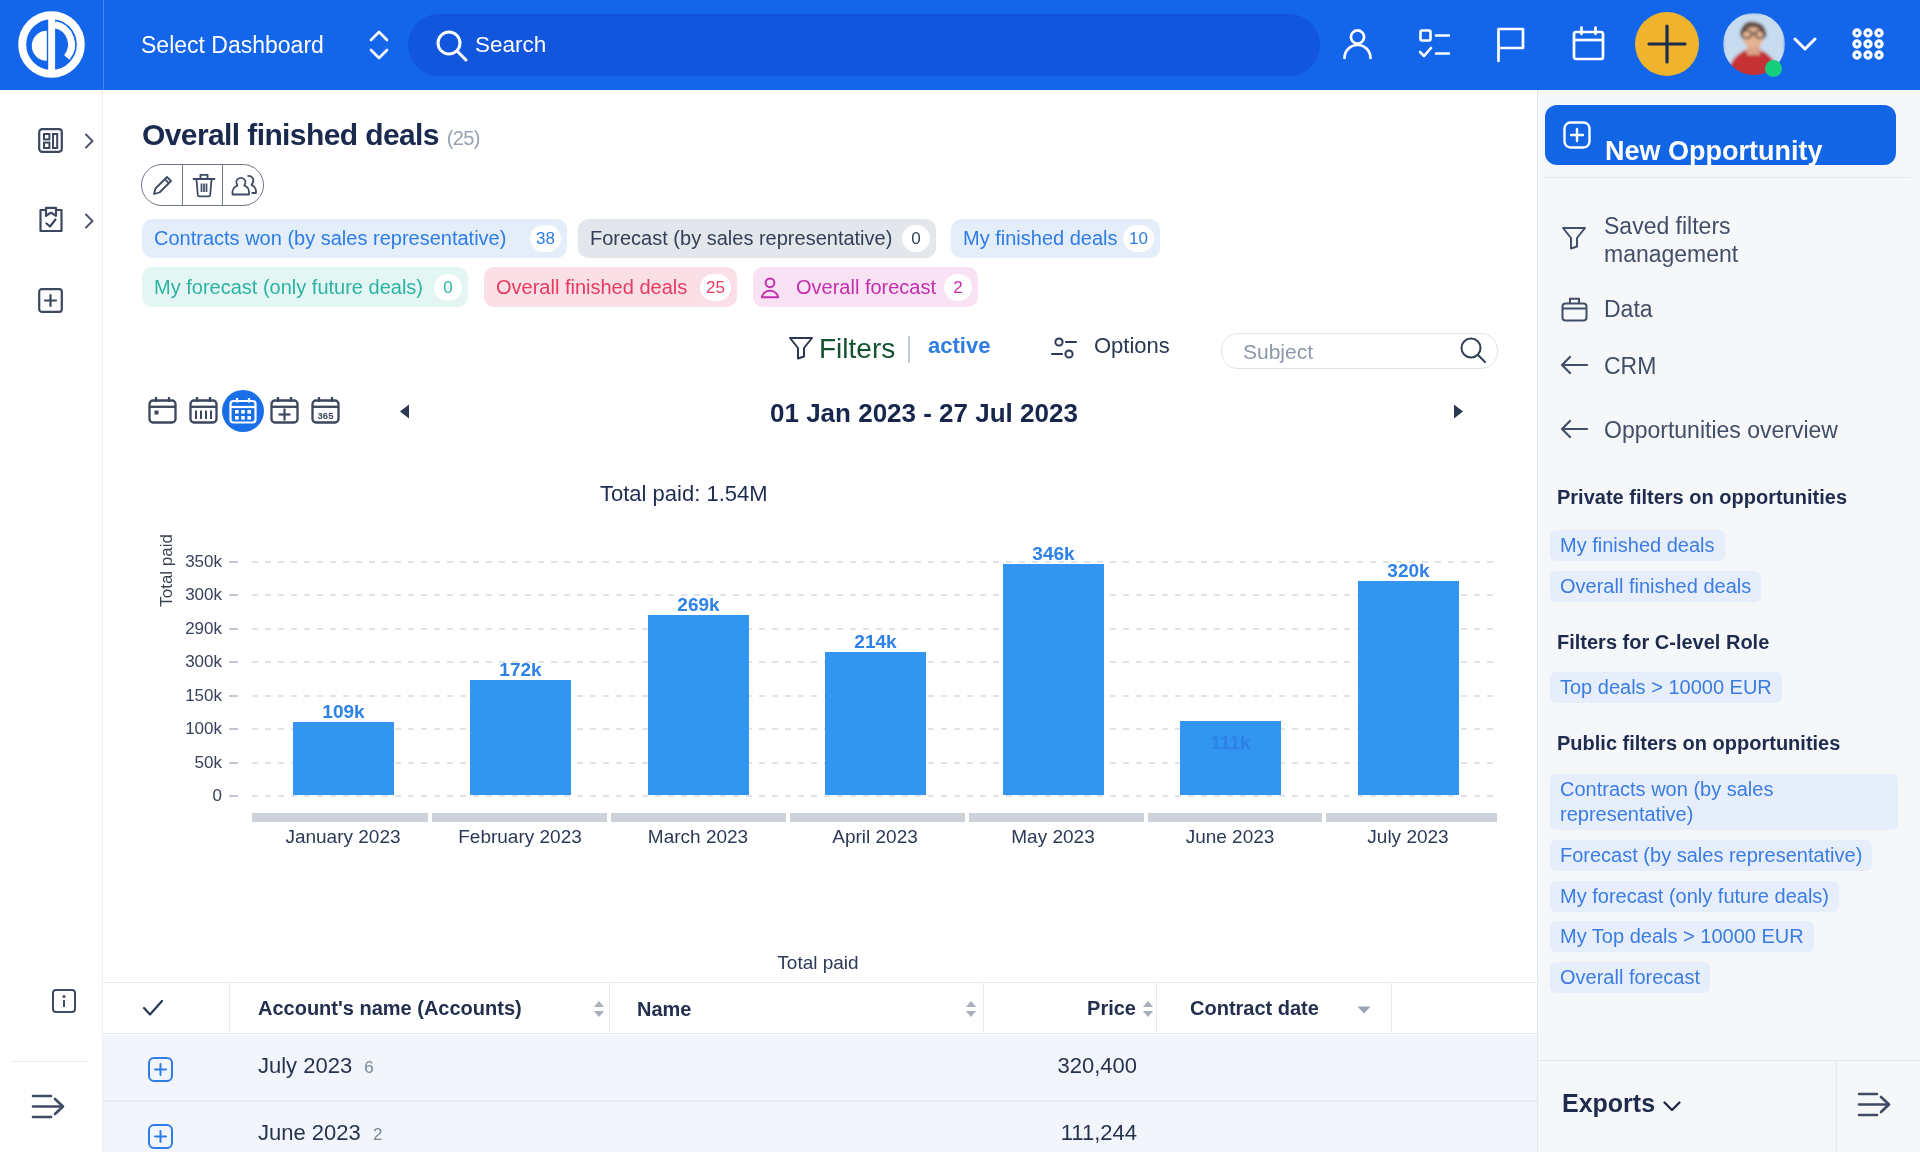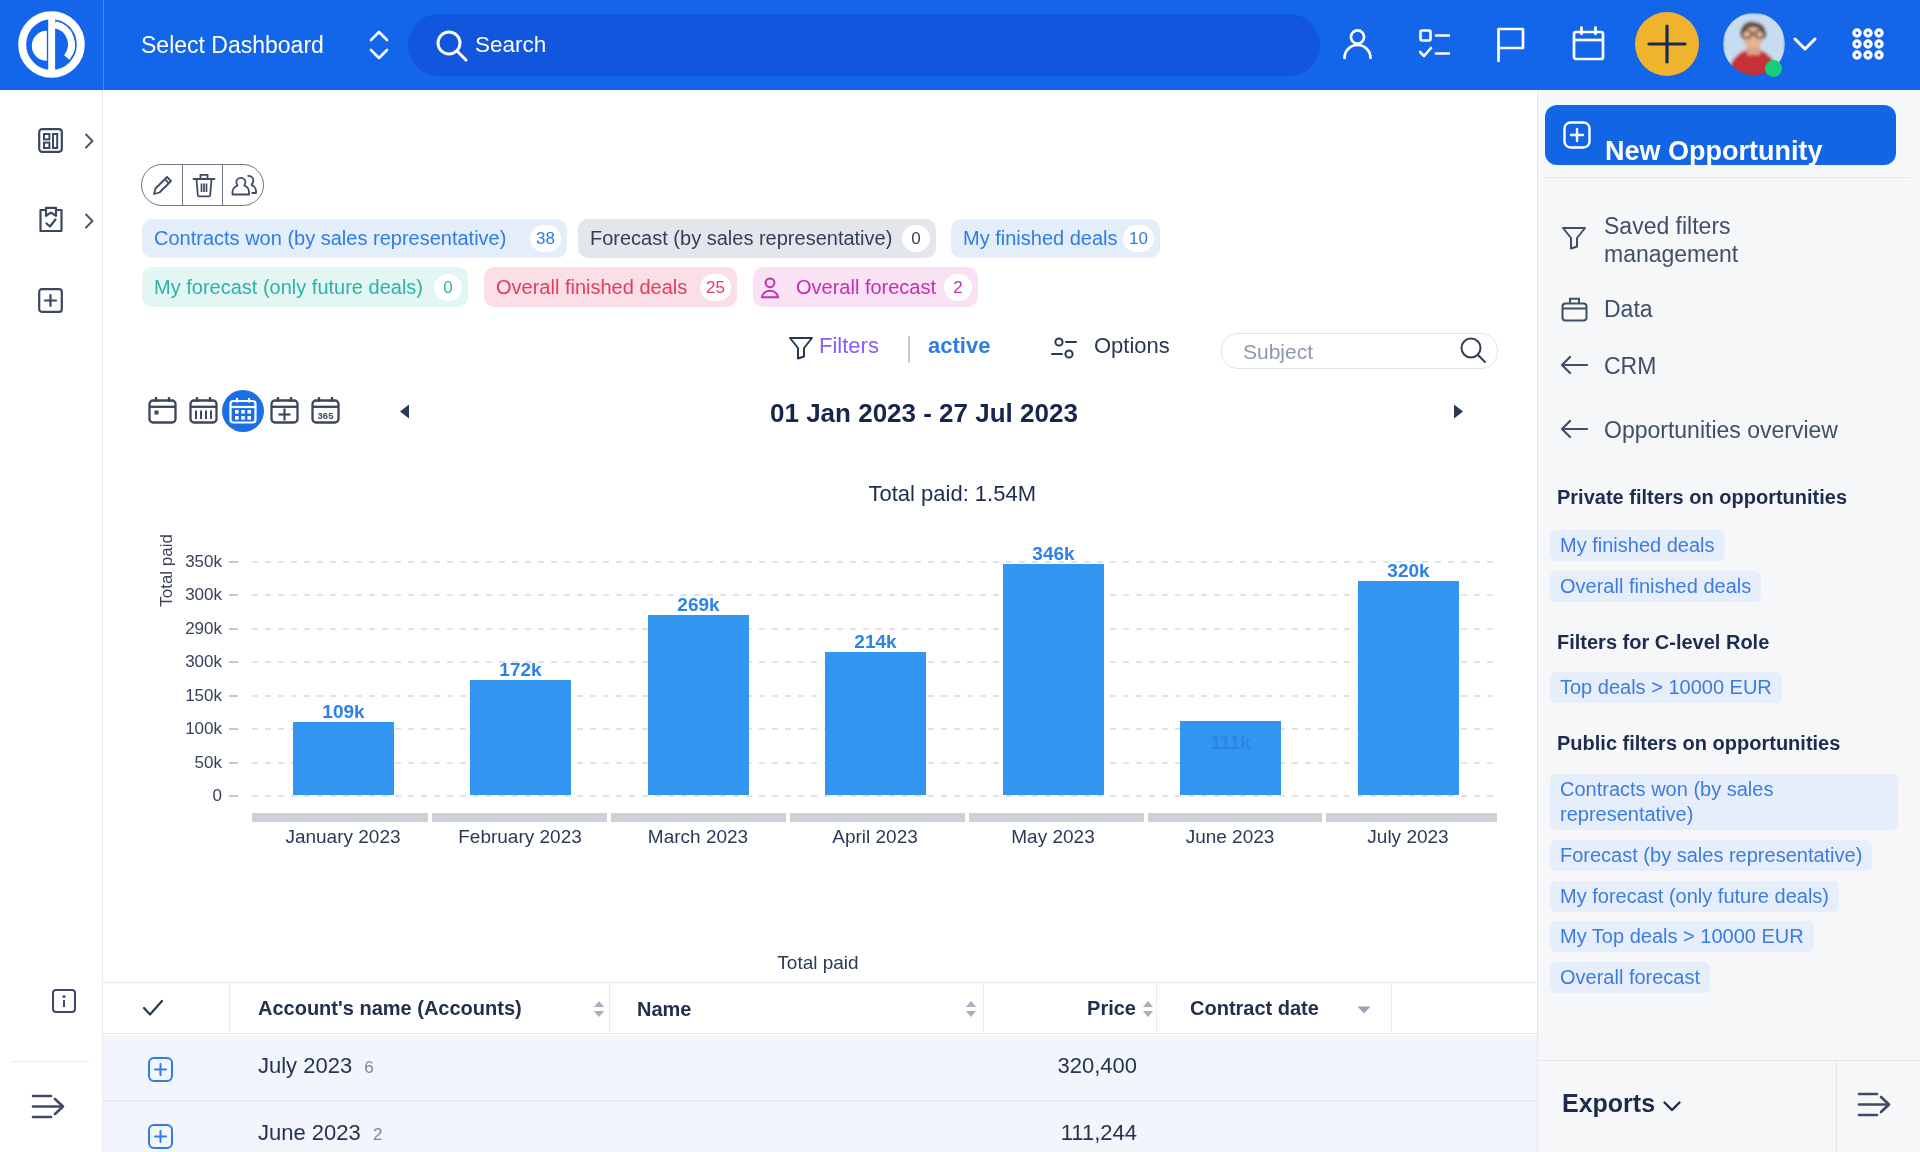--- a/index.html
+++ b/index.html
@@ -154,20 +154,21 @@
   </svg>
   <div class="abs" style="left:11px;top:1061px;width:78px;height:1px;background:#e9ebef;"></div>
 
   <svg class="abs" style="left:31px;top:1093px;" width="38" height="28" viewBox="0 0 38 28">
     <line x1="2" y1="3" x2="20" y2="3" stroke="#3f4b64" stroke-width="2.6" stroke-linecap="round"></line>
     <line x1="2" y1="13.5" x2="30" y2="13.5" stroke="#3f4b64" stroke-width="2.6" stroke-linecap="round"></line>
     <path d="M24 6 L32 13.5 L24 21" fill="none" stroke="#3f4b64" stroke-width="2.6" stroke-linecap="round" stroke-linejoin="round"></path>
     <line x1="2" y1="24" x2="20" y2="24" stroke="#3f4b64" stroke-width="2.6" stroke-linecap="round"></line>
   </svg>
 
+  <div class="abs" style="left:142px;top:118px;font-size:30px;font-weight:bold;color:#1a2a4e;letter-spacing:-0.6px;">Overall finished deals <span style="font-weight:normal;font-size:20px;color:#98a1b3;">(25)</span></div>
 
   <div class="abs" style="left:141px;top:164px;width:123px;height:42px;border:1.4px solid #707787;border-radius:21px;display:flex;">
     <div style="flex:1;border-right:1.4px solid #707787;"></div>
     <div style="flex:1;border-right:1.4px solid #707787;"></div>
     <div style="flex:1;"></div>
   </div>
   <svg class="abs" style="left:152px;top:174px;" width="22" height="22" viewBox="0 0 22 22">
     <path d="M2 20 L3.5 14.5 L15 3 L19 7 L7.5 18.5 Z M2 20 L7.5 18.5" fill="none" stroke="#3f4b64" stroke-width="1.8" stroke-linejoin="round"></path>
     <line x1="12.8" y1="5.2" x2="16.8" y2="9.2" stroke="#3f4b64" stroke-width="1.8"></line>
   </svg>
@@ -210,21 +211,21 @@
         <circle cx="11" cy="6.8" r="4.4" fill="none" stroke="#c42fae" stroke-width="2"></circle>
         <path d="M2.8 21.3 A 8.4 8.4 0 0 1 19.2 21.3 Z" fill="none" stroke="#c42fae" stroke-width="2" stroke-linejoin="round"></path>
       </svg>
     <span class="ct" style="padding-left:0;">Overall forecast</span>
       <span class="badge" style="color:#c42fae;">2</span>
     </div>
 
   <svg class="abs" style="left:788px;top:336px;" width="26" height="24" viewBox="0 0 26 24">
     <path d="M2 2 L24 2 L16 12 L16 20.5 L10 22.5 L10 12 Z" fill="none" stroke="#2a3854" stroke-width="2" stroke-linejoin="round"></path>
   </svg>
-  <div class="abs" style="left:819px;top:333px;font-size:22px;color:#8b5cf6;">Filters</div>
+  <div class="abs" style="left:819px;top:333px;font-size:28px;color:#14532d;">Filters</div>
   <div class="abs" style="left:908px;top:336px;width:1.5px;height:27px;background:#c6ccd6;"></div>
   <div class="abs" style="left:928px;top:333px;font-size:22px;font-weight:bold;color:#2e7ce4;">active</div>
   <svg class="abs" style="left:1051px;top:336px;" width="32" height="24" viewBox="0 0 32 24">
     <circle cx="8" cy="6" r="3.6" fill="none" stroke="#2a3854" stroke-width="2"></circle>
     <line x1="15" y1="6" x2="25" y2="6" stroke="#2a3854" stroke-width="2" stroke-linecap="round"></line>
     <line x1="1" y1="18" x2="11" y2="18" stroke="#2a3854" stroke-width="2" stroke-linecap="round"></line>
     <circle cx="18" cy="18" r="3.6" fill="none" stroke="#2a3854" stroke-width="2"></circle>
   </svg>
   <div class="abs" style="left:1094px;top:333px;font-size:22px;color:#2a3854;">Options</div>
   <div class="abs" style="left:1221px;top:333px;width:277px;height:36px;border:1px solid #dfe3ea;border-radius:17px;background:#fff;"></div>
@@ -286,21 +287,21 @@
     <text x="14.5" y="23" font-size="9.5" font-weight="bold" fill="#3c465c" text-anchor="middle" font-family="Liberation Sans, sans-serif">365</text>
   </svg>
   <div class="abs" style="left:770px;top:398px;font-size:26px;font-weight:bold;color:#16264c;">01 Jan 2023 - 27 Jul 2023</div>
   <svg class="abs" style="left:397px;top:403px;" width="14" height="17" viewBox="0 0 14 17">
       <path d="M12 1.5 L3 8.5 L12 15.5 Z" fill="#2a3854"></path>
     </svg>
   <svg class="abs" style="left:1452px;top:403px;" width="14" height="17" viewBox="0 0 14 17">
       <path d="M2 1.5 L11 8.5 L2 15.5 Z" fill="#2a3854"></path>
     </svg>
 
-  <div class="abs" style="left:600px;top:481px;width:436px;text-align:right;font-size:22px;color:#1e2c51;">Total paid: 1.54M</div>
+  <div class="abs" style="left:600px;top:481px;width:436px;text-align:left;font-size:22px;color:#1e2c51;">Total paid: 1.54M</div>
 
   <div class="abs" style="left:157px;top:534px;writing-mode:vertical-rl;transform:rotate(180deg);font-size:17px;color:#3a4254;">Total paid</div>
 
   <div class="abs grid" style="top:561px;"></div>
   <div class="abs grid" style="top:594px;"></div>
   <div class="abs grid" style="top:628px;"></div>
   <div class="abs grid" style="top:661px;"></div>
   <div class="abs grid" style="top:695px;"></div>
   <div class="abs grid" style="top:728px;"></div>
   <div class="abs grid" style="top:762px;"></div>

